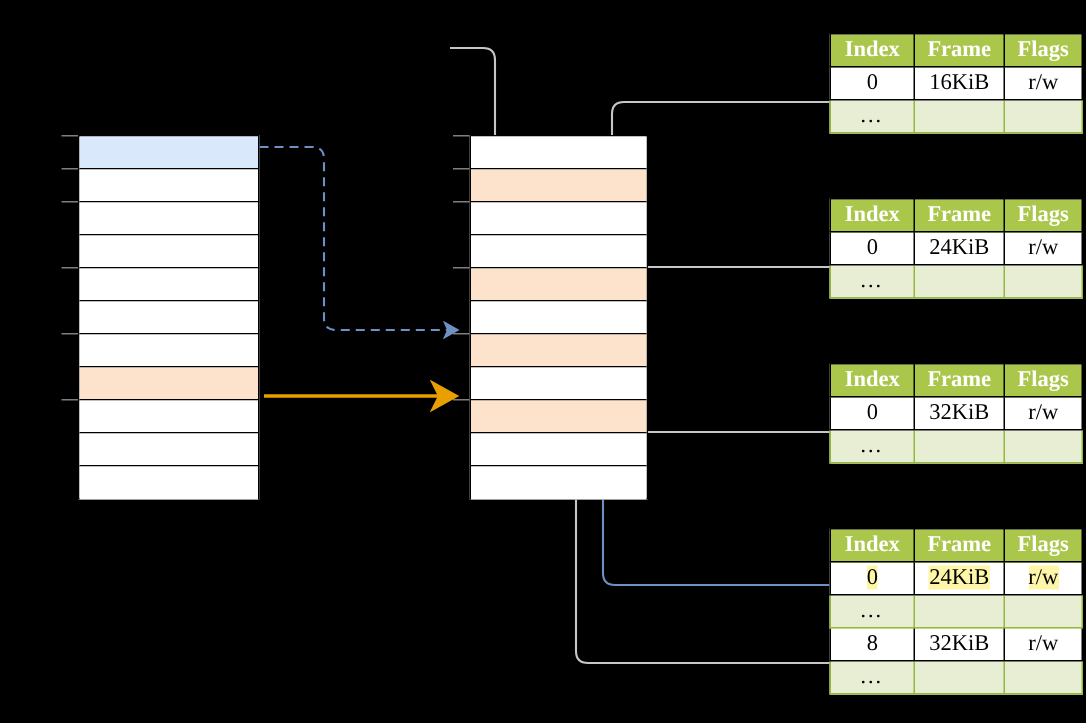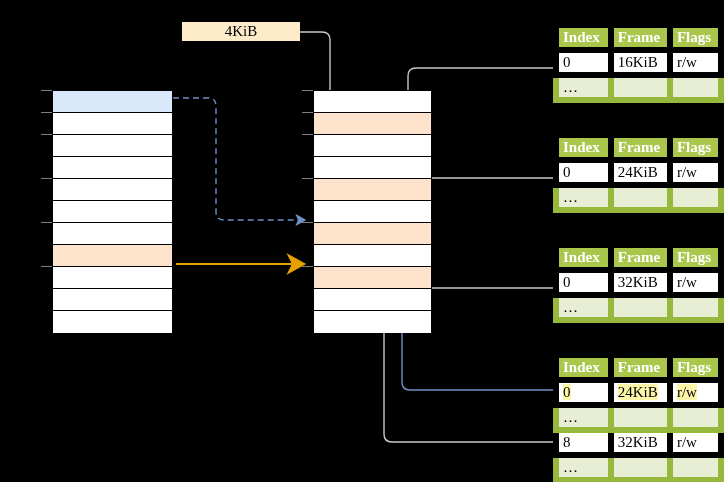--- a/index.html
+++ b/index.html
@@ -18,21 +18,21 @@
   
   .tick{position:absolute;height:1px;background:#7f7f7f;width:11px;}
 
   
   .sizelabel{position:absolute;background:#fdeac8;color:#000;font-size:15px;
              text-align:center;line-height:19px;height:19px;}
 
   
   .ptable{position:absolute;border-collapse:collapse;background:#fff;
           font-size:15px;color:#000;}
-  .ptable td,.ptable th{border:6px solid #000000;padding:1px 4px;text-align:left;
+  .ptable td,.ptable th{border:1px solid #000000;padding:1px 4px;text-align:center;
           height:22px;box-sizing:border-box;font-weight:normal;}
   .ptable th{background:#aac64b;color:#fff;font-weight:bold;border-color:#000;}
   .ptable tr.alt td{background:#e8eed4;border-color:#96b83c;}
   .ptable .c-index{width:56px;}
   .ptable .c-frame{width:60px;font-family:Liberation Serif, serif;}
   .ptable .c-flags{width:52px;}
   .hl{background:#fdf6a8;}
   .ellip{letter-spacing:2px;}
 </style>
 </head>
@@ -64,21 +64,20 @@
 
     <path d="M553,442 L392,442 Q384,442 384,434 L384,272" fill="none" stroke="#c6c6c6" stroke-width="1.4" marker-end="url(#mGray)"></path>
 
     <path d="M553,390 L410,390 Q402,390 402,382 L402,222" fill="none" stroke="#6f90c4" stroke-width="1.4" marker-end="url(#mBlue)"></path>
 
     <path d="M173,98 L208,98 Q216,98 216,106 L216,212 Q216,220 224,220 L305,220" fill="none" stroke="#6f90c4" stroke-width="1.4" stroke-dasharray="6,4" marker-end="url(#mBlue)"></path>
 
     <path d="M176,264 L304,264" fill="none" stroke="#e8a000" stroke-width="2.2" marker-end="url(#mOrange)"></path>
   </svg>
 
-  <div class="sizelabel" style="left:182px;top:22px;width:118px;">4KiB</div>
 
   <div class="memcol" id="virtcol" style="left:52px;top:90px;width:121px;height:243px;">
       <div class="memrow blue"></div>
       <div class="memrow white"></div>
       <div class="memrow white"></div>
       <div class="memrow white"></div>
       <div class="memrow white"></div>
       <div class="memrow white"></div>
       <div class="memrow white"></div>
       <div class="memrow orange"></div>

